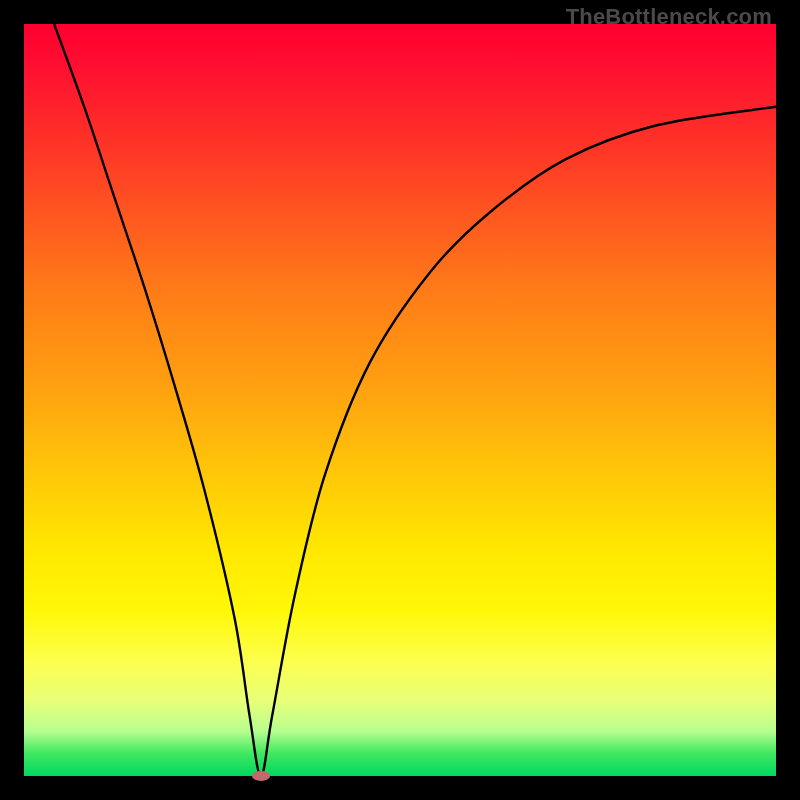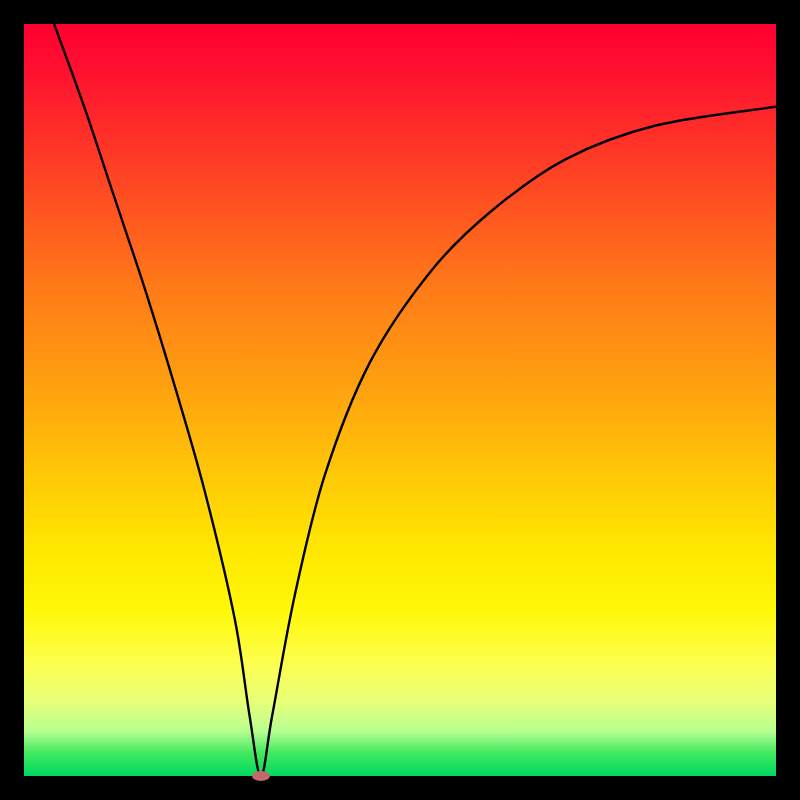--- a/index.html
+++ b/index.html
@@ -51,13 +51,14 @@
 <div class="frame">
   <div class="plot-area">
 
     <svg class="curve" viewBox="0 0 752 752" preserveAspectRatio="none">
       <path id="curve-path" d="M30.080000000000002,0 C35.093333333333334,13.78666666666667 50.13333333333334,53.89333333333336 60.160000000000004,82.72000000000003 C70.18666666666667,111.5466666666667 80.21333333333332,142.88000000000005 90.24,172.96000000000004 C100.26666666666667,203.04000000000002 110.29333333333334,231.86666666666667 120.32000000000001,263.2 C130.34666666666666,294.5333333333333 140.37333333333333,327.12 150.4,360.96 C160.42666666666668,394.79999999999995 170.45333333333332,427.38666666666666 180.48,466.24 C190.50666666666666,505.09333333333336 203.04000000000002,556.48 210.56000000000003,594.08 C218.08000000000004,631.6800000000001 221.21333333333334,665.52 225.6,691.84 C229.98666666666665,718.1600000000001 233.12,752 236.88,752 C240.64,752 242.52000000000004,721.9200000000001 248.16000000000003,691.84 C253.8,661.76 261.94666666666666,611.6266666666667 270.71999999999997,571.52 C279.4933333333333,531.4133333333333 288.26666666666665,490.05333333333334 300.8,451.2 C313.33333333333337,412.34666666666664 328.37333333333333,372.24 345.92,338.4 C363.4666666666667,304.55999999999995 386.0266666666667,273.22666666666663 406.08000000000004,248.15999999999997 C426.1333333333334,223.0933333333333 443.68,206.79999999999998 466.24,188 C488.8,169.20000000000002 513.8666666666666,149.77333333333334 541.4399999999999,135.36 C569.0133333333333,120.94666666666667 596.5866666666666,110.29333333333331 631.68,101.51999999999998 C666.7733333333333,92.74666666666666 731.9466666666667,85.85333333333335 752,82.72000000000003" fill="none" stroke="#000" stroke-width="2.4"></path>
     </svg>
 
     <div class="dot" id="min-dot" style="left: 31.5%; top: 100%;"></div>
   </div>
 
+  <div class="watermark">TheBottleneck.com</div>
 </div>
 
 </body></html>

